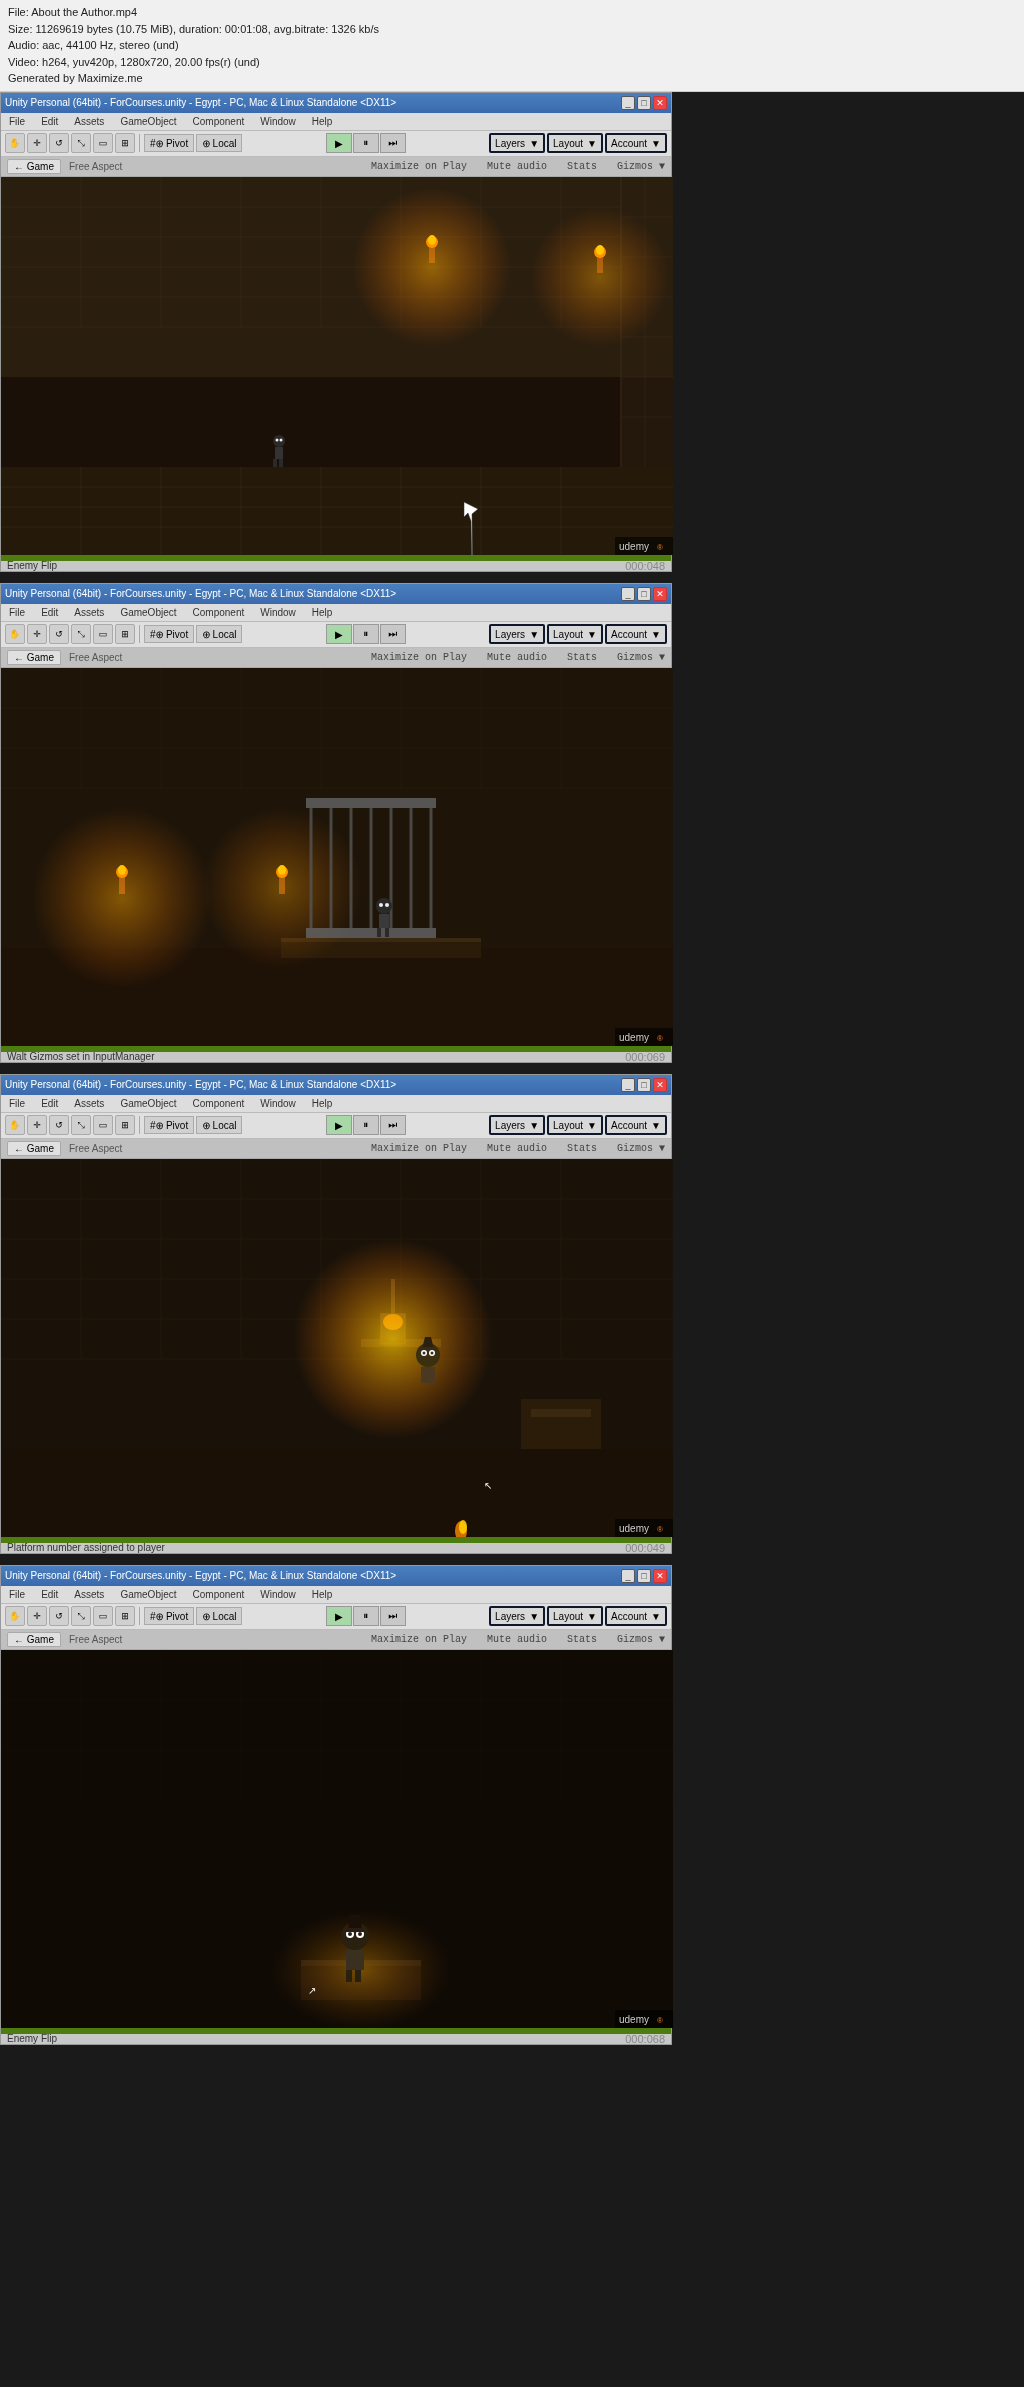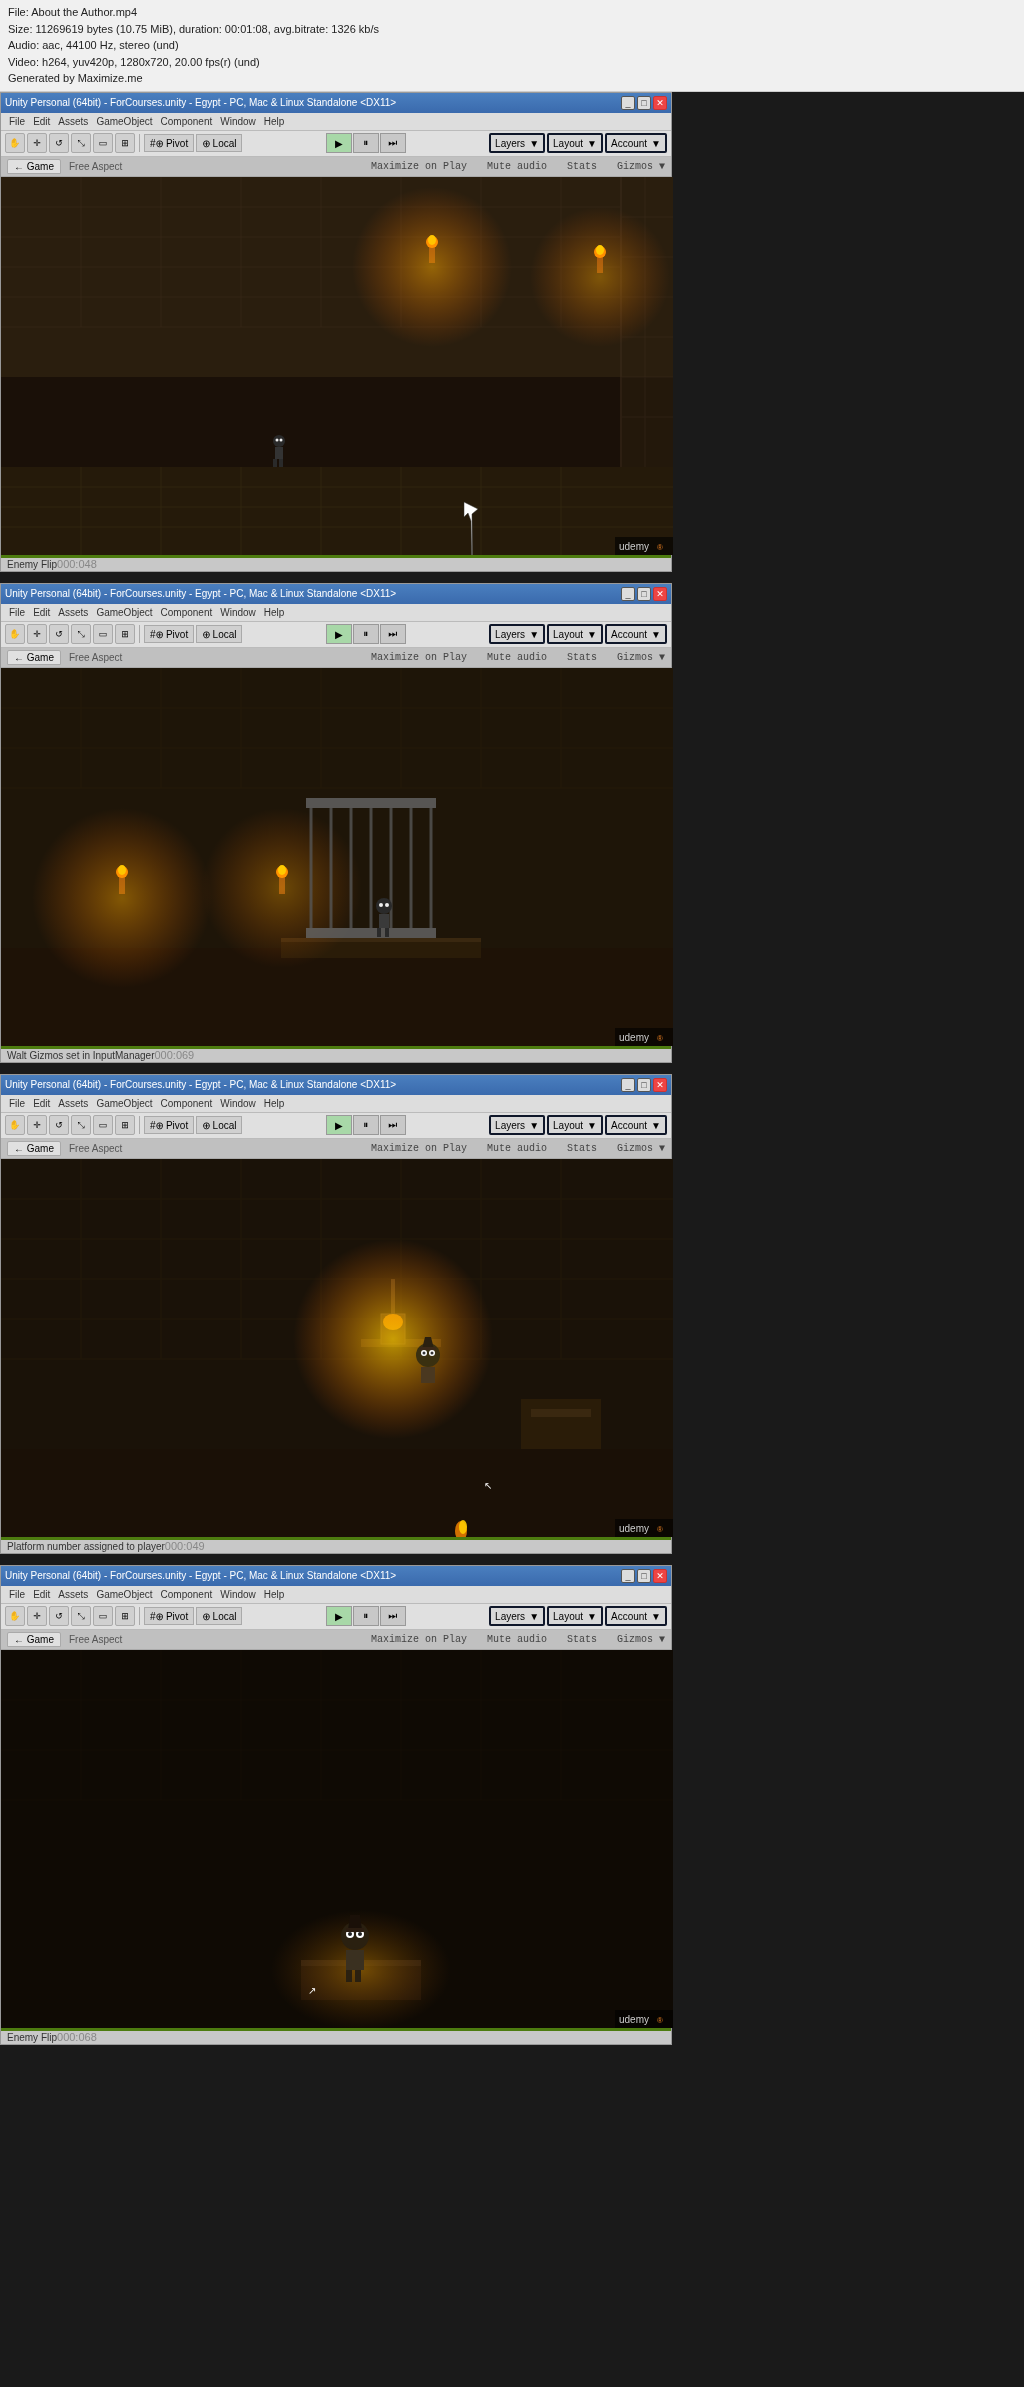--- a/index.html
+++ b/index.html
@@ -66,20 +66,21 @@
     .win-btn.maximize { background: #ddd; }
     .win-btn.close { background: #e44; color: white; border-color: #c33; }
 
     
     .menu-bar {
       background: #ddd;
       height: 18px;
       display: flex;
       align-items: center;
       padding: 0 4px;
+      gap: 8px;
       border-bottom: 1px solid #bbb;
     }
     .menu-item {
       font-size: 10px;
       padding: 1px 4px;
       cursor: pointer;
       color: #333;
     }
 
     
@@ -191,24 +192,24 @@
       top: 0; left: 0;
     }
 
     
     .bottom-label {
       background: #c8c8c8;
       height: 16px;
       display: flex;
       align-items: center;
       padding: 0 6px;
-      border-top: 3px solid #4d7c0f;
+      border-top: 6px solid #4d7c0f;
       font-size: 10px;
       color: #333;
-      justify-content: flex-start;
+      justify-content: space-between;
     }
 
     
     .video-section {
       margin-bottom: 11px;
     }
 
     .timestamp {
       font-size: 11px;
       color: #888;

